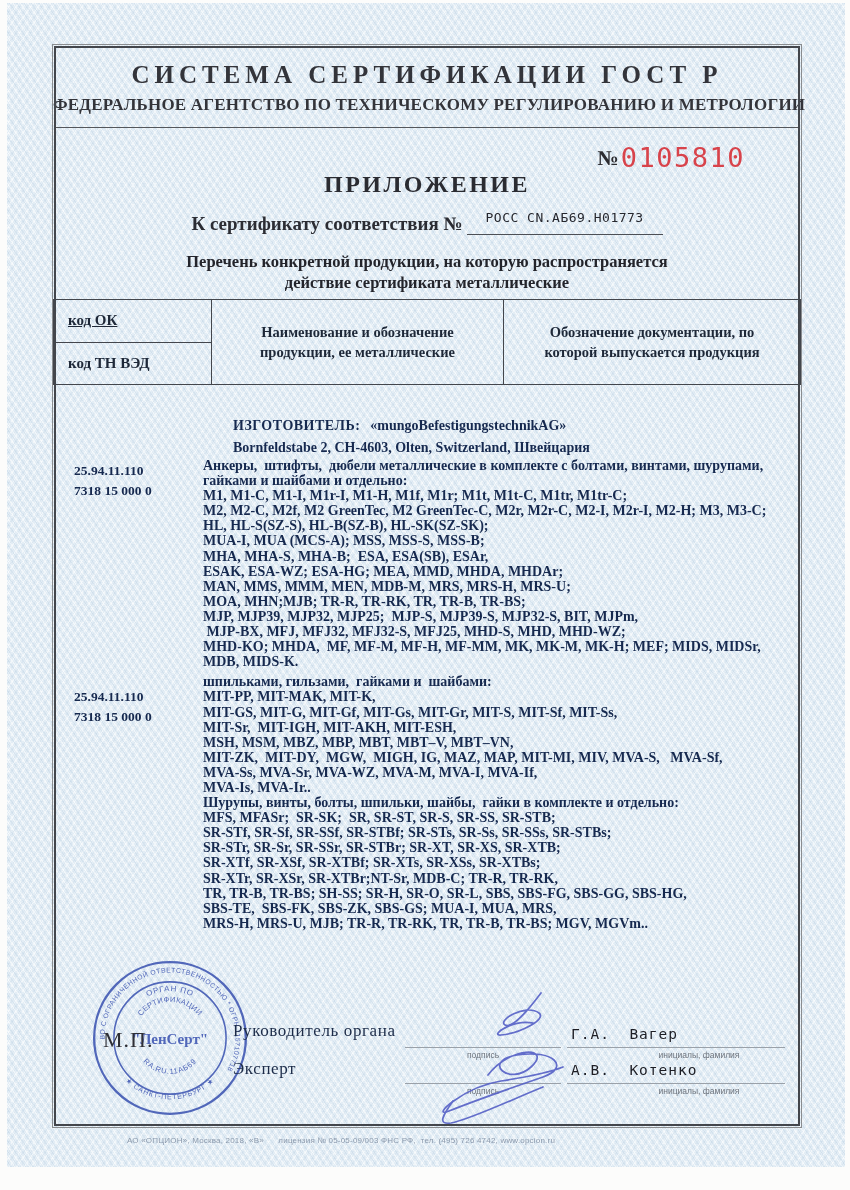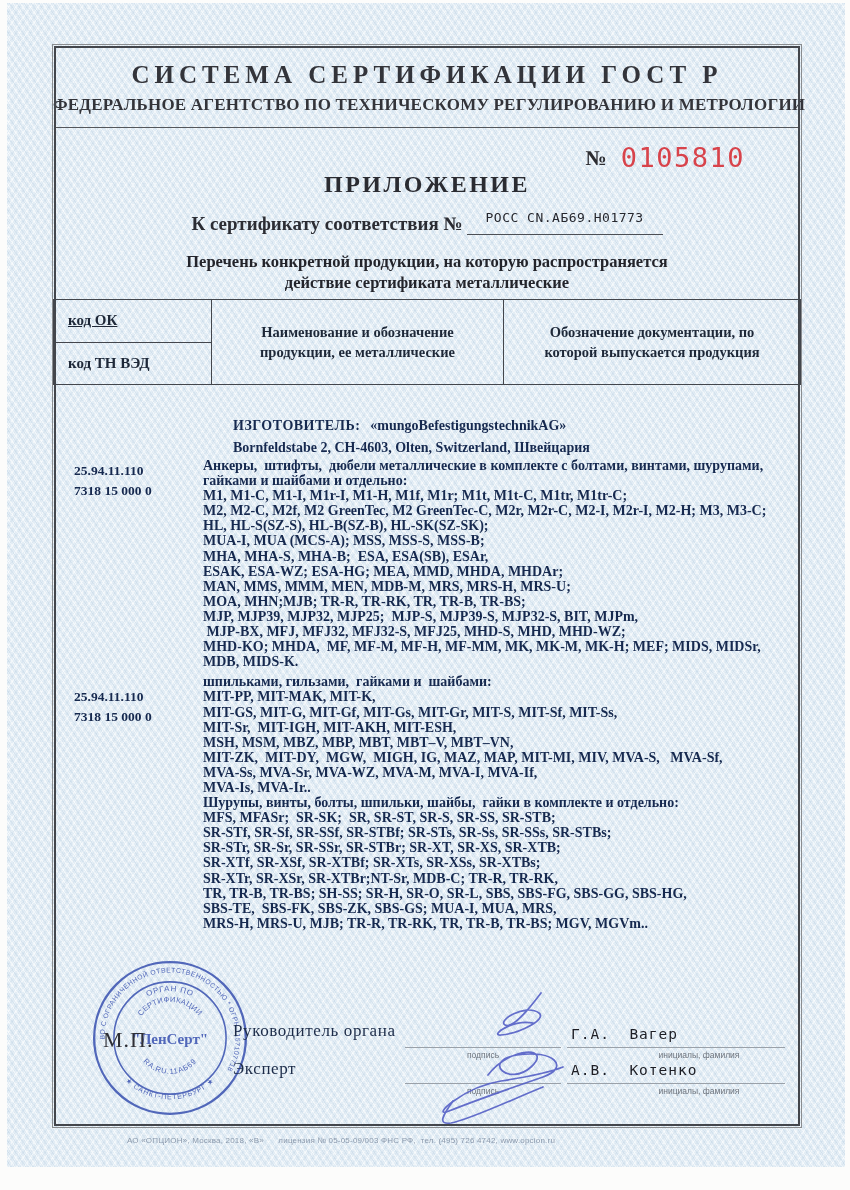--- a/index.html
+++ b/index.html
@@ -32,21 +32,21 @@
     font-size:17px;font-weight:bold;letter-spacing:0.2px;color:#33343a;white-space:nowrap;
   }
   .header-rule{
     position:absolute;top:82px;left:3px;right:3px;border-top:1.6px solid #54575c;
   }
   .serial{
     position:absolute;top:97px;right:56px;white-space:nowrap;
   }
   .serial .mark{font-size:21px;font-weight:bold;color:#2c2c31;vertical-align:2px;}
   .serial .num{
-    font-family:"DejaVu Sans Mono", monospace;font-size:27px;letter-spacing:1.5px;margin-left:14px;
+    font-family:"DejaVu Sans Mono", monospace;font-size:27px;letter-spacing:1.5px;margin-left:2px;
   }
   .doc-title{
     position:absolute;top:126px;left:0;width:100%;text-align:center;
     font-size:24px;font-weight:bold;letter-spacing:2.5px;color:#2a2b31;
   }
   .cert-line{
     position:absolute;top:168px;left:0;width:100%;text-align:center;white-space:nowrap;
   }
   .cert-line .lbl{font-size:19px;font-weight:bold;color:#2b2c33;}
   .cert-no{

